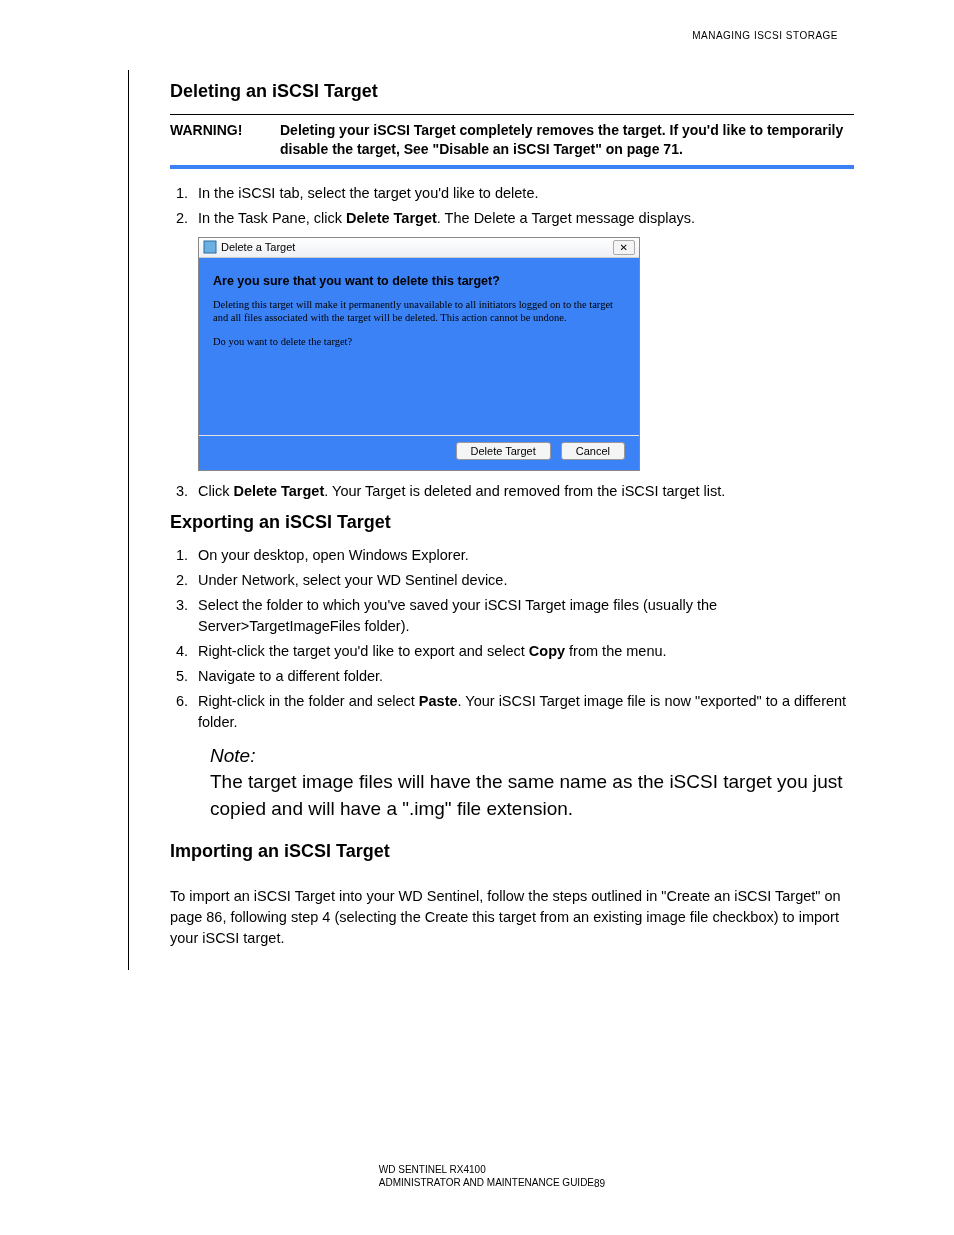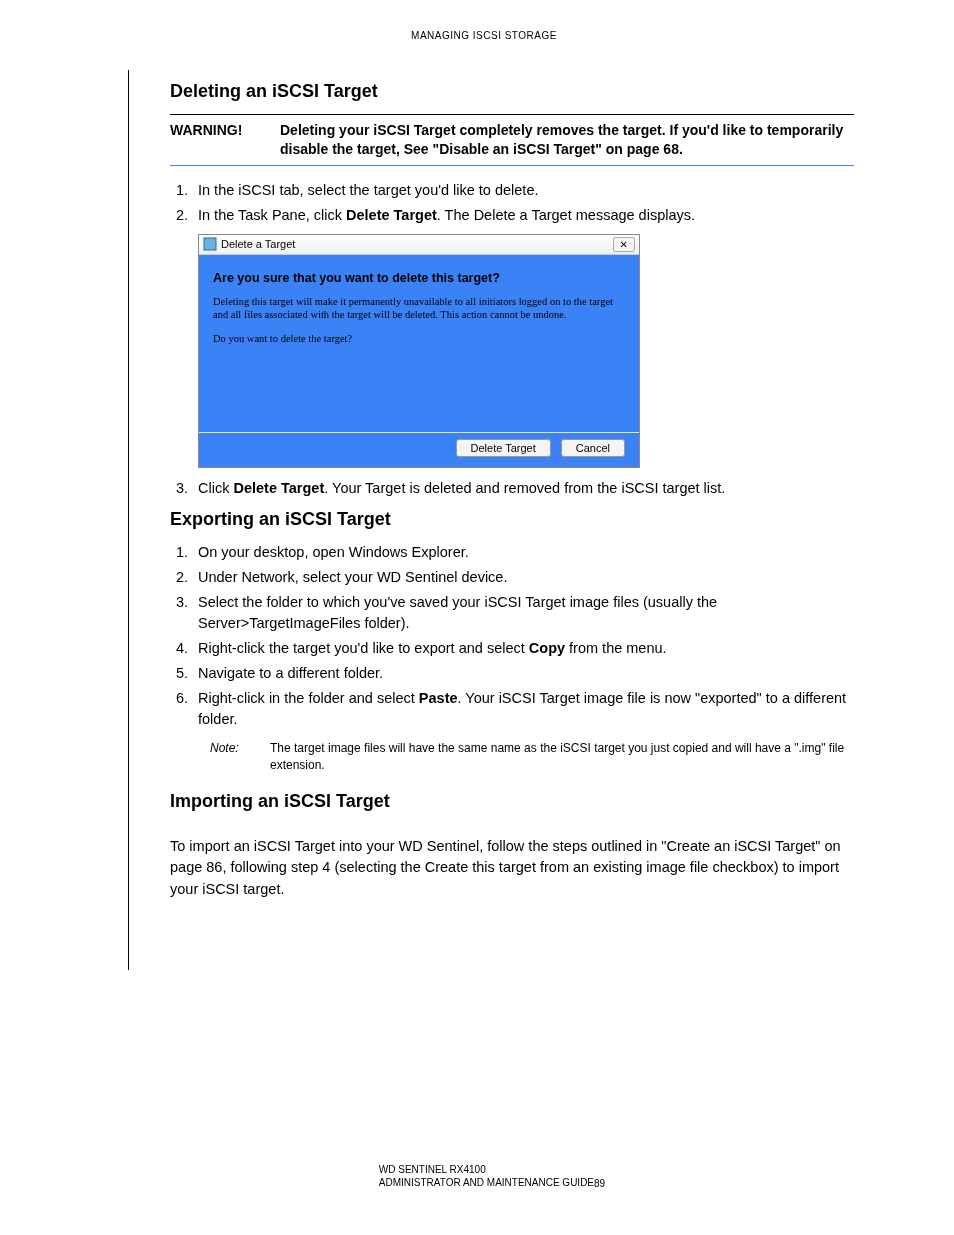--- a/index.html
+++ b/index.html
@@ -12,21 +12,21 @@
     position: relative;
     color: #000;
   }
   .page {
     padding: 30px 100px 30px 130px;
     box-sizing: border-box;
     position: relative;
     height: 100%;
   }
   .header-right {
-    text-align: center;
+    text-align: right;
     font-size: 10px;
     letter-spacing: 0.5px;
     margin-bottom: 40px;
     margin-right: 16px;
   }
   .vline {
     position: absolute;
     left: 128px;
     top: 70px;
     width: 0;
@@ -37,21 +37,21 @@
     margin-left: 40px;
   }
   h2 {
     font-size: 18px;
     font-weight: bold;
     margin: 10px 0 12px 0;
     font-family: Arial, Helvetica, sans-serif;
   }
   .warning-box {
     border-top: 1px solid #000;
-    border-bottom: 1px solid #3b82f6;
+    border-bottom: 4px solid #3b82f6;
     padding: 6px 0;
     margin-bottom: 14px;
   }
   .warning-inner {
     display: flex;
     font-size: 14px;
     font-weight: bold;
     line-height: 1.35;
   }
   .warning-label {
@@ -126,22 +126,23 @@
   .dialog-buttons button {
     font-size: 11px;
     padding: 2px 14px;
     border: 1px solid #999;
     background: #f5f5f5;
     border-radius: 3px;
   }
   .note-row {
     display: flex;
     margin: 10px 0 18px 40px;
-    font-size: 12px;
+    font-size: 19px;
     line-height: 1.4;
+    flex-direction: column;
   }
   .note-label {
     font-style: italic;
     width: 60px;
     flex-shrink: 0;
   }
   .para {
     font-size: 14.5px;
     line-height: 1.45;
     margin: 24px 0;
@@ -168,21 +169,21 @@
 
   <div class="vline"></div>
 
   <div class="content">
 
     <h2>Deleting an iSCSI Target</h2>
 
     <div class="warning-box">
       <div class="warning-inner">
         <div class="warning-label">WARNING!</div>
-        <div>Deleting your iSCSI Target completely removes the target. If you'd like to temporarily disable the target, See "Disable an iSCSI Target" on page 68.</div>
+        <div>Deleting your iSCSI Target completely removes the target. If you'd like to temporarily disable the target, See "Disable an iSCSI Target" on page 71.</div>
       </div>
     </div>
 
     <ol>
       <li>In the iSCSI tab, select the target you'd like to delete.</li>
       <li>
         <span>In the Task Pane, click </span><b>Delete Target</b><span>. The Delete a Target message displays.</span>
       </li>
     </ol>
 

